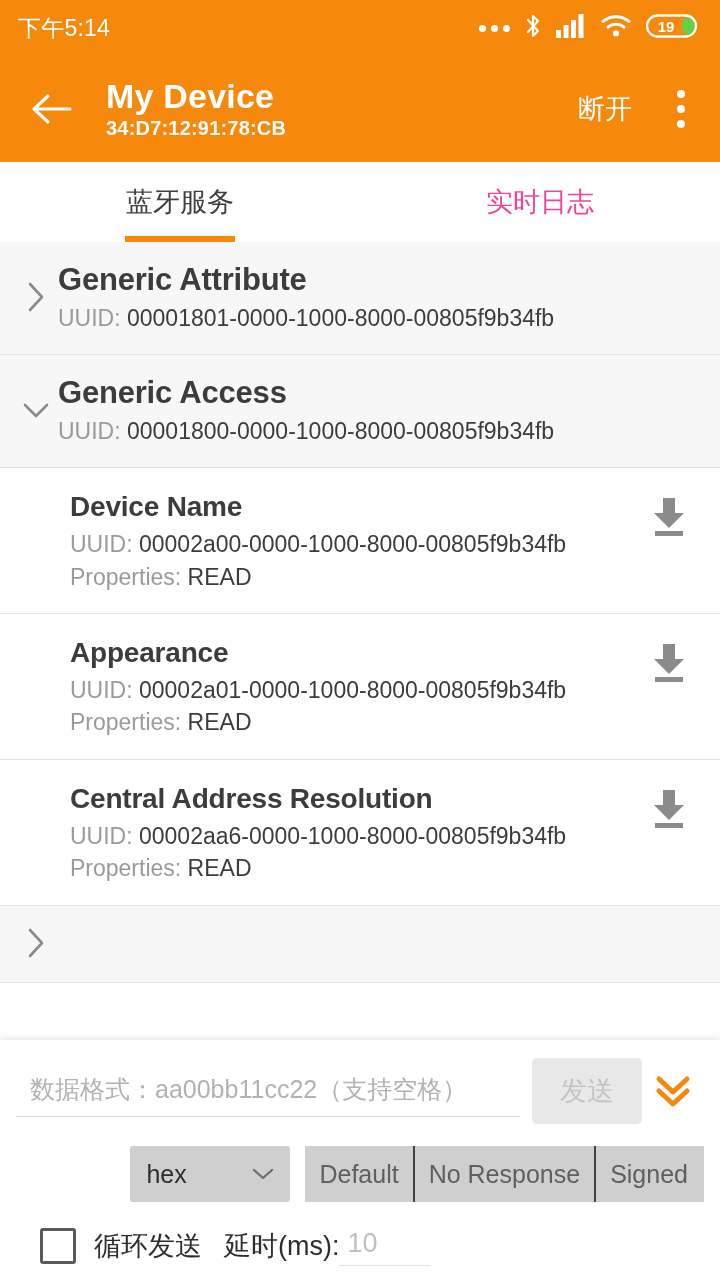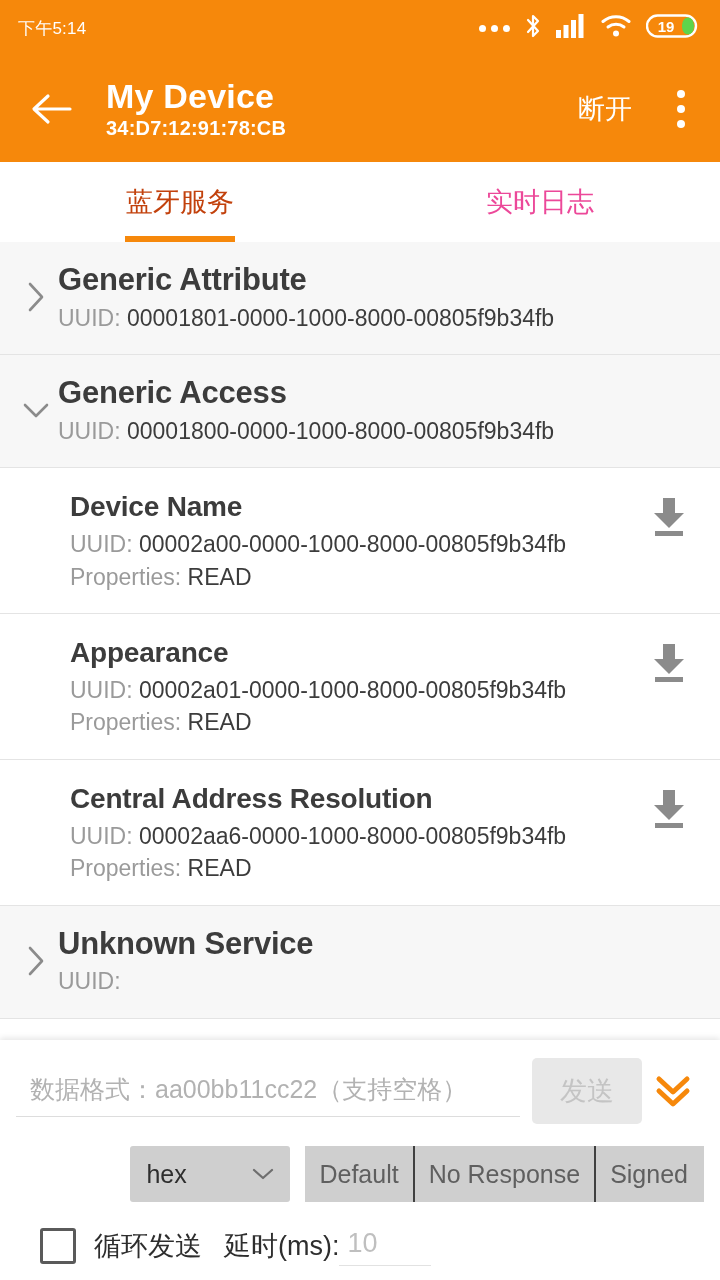--- a/index.html
+++ b/index.html
@@ -10,21 +10,21 @@
     overflow: hidden;
   }
   #app { position: relative; width: 720px; height: 1280px; overflow: hidden; background: #fff; }
 
   
   .statusbar {
     height: 56px; background: #F6880B;
     display: flex; align-items: center; justify-content: space-between;
     padding: 0 22px 0 18px; color: #fff;
   }
-  .status-time { font-size: 17px; letter-spacing: .2px; line-height: 1; }
+  .status-time { font-size: 23px; letter-spacing: .2px; line-height: 1; }
   .status-icons { display: flex; align-items: center; gap: 13px; }
   .dots3 { display: flex; gap: 5px; align-items: center; }
   .dots3 i { width: 7px; height: 7px; border-radius: 50%; background: #fff; display: block; }
 
   
   .appbar {
     height: 106px; background: #F6880B; color: #fff;
     display: flex; align-items: center; padding: 0 22px 0 24px; position: relative;
   }
   .back-btn { width: 56px; height: 56px; display: flex; align-items: center; justify-content: center; flex: 0 0 auto; }
@@ -33,21 +33,21 @@
   .title-sub { font-size: 20px; font-weight: bold; line-height: 1.25; margin-top: 1px; letter-spacing: .2px; }
   .disconnect-btn { font-size: 27px; color: #fff; padding: 8px 6px; flex: 0 0 auto; margin-right: 26px; }
   .overflow-btn { width: 34px; height: 56px; display: flex; flex-direction: column; align-items: center; justify-content: center; gap: 7px; flex: 0 0 auto; }
   .overflow-btn i { width: 8px; height: 8px; background: #fff; border-radius: 50%; display: block; }
 
   
   .tabs { height: 80px; background: #fff; display: flex; position: relative;
           box-shadow: 0 1px 0 rgba(0,0,0,.06); }
   .tab { flex: 1 1 0; display: flex; align-items: center; justify-content: center;
          font-size: 27px; color: #ec4899; position: relative; }
-  .tab.active { color: #c2410c; }
+  .tab.active { color: #404040; }
   .tab .indicator { position: absolute; bottom: 0; left: 50%; transform: translateX(-50%);
                     width: 110px; height: 6px; background: #F6880B; }
 
   
   .list { background: #e5e5e5; }
   .svc-row {
     background: #F7F7F7; border-bottom: 1px solid #E4E4E4;
     display: flex; align-items: center; padding: 20px 16px 22px 16px; position: relative;
   }
   .chev { width: 40px; flex: 0 0 auto; display: flex; align-items: center; justify-content: center; color: #8b8b8b; }
@@ -253,24 +253,20 @@
         </svg>
       </div>
     </div>
 
     <div class="svc-row">
       <div class="chev">
         <svg width="22" height="34" viewBox="0 0 22 34">
             <path d="M5 4 L17 17 L5 30" fill="none" stroke="#8b8b8b" stroke-width="2.6" stroke-linecap="round" stroke-linejoin="round"></path>
           </svg>
       </div>
-      <div class="svc-text">
-        <div class="svc-name">Unknown Service</div>
-        <div class="svc-uuid"><span>UUID: </span><b></b></div>
-      </div>
     </div>
 
   </div>
 
   <div class="bottom-panel">
     <div class="send-row">
       <input class="data-input" type="text" placeholder="数据格式：aa00bb11cc22（支持空格）" style="">
       <button class="send-btn">发送</button>
       <div class="expand-btn">
         <svg width="46" height="42" viewBox="0 0 46 42">

